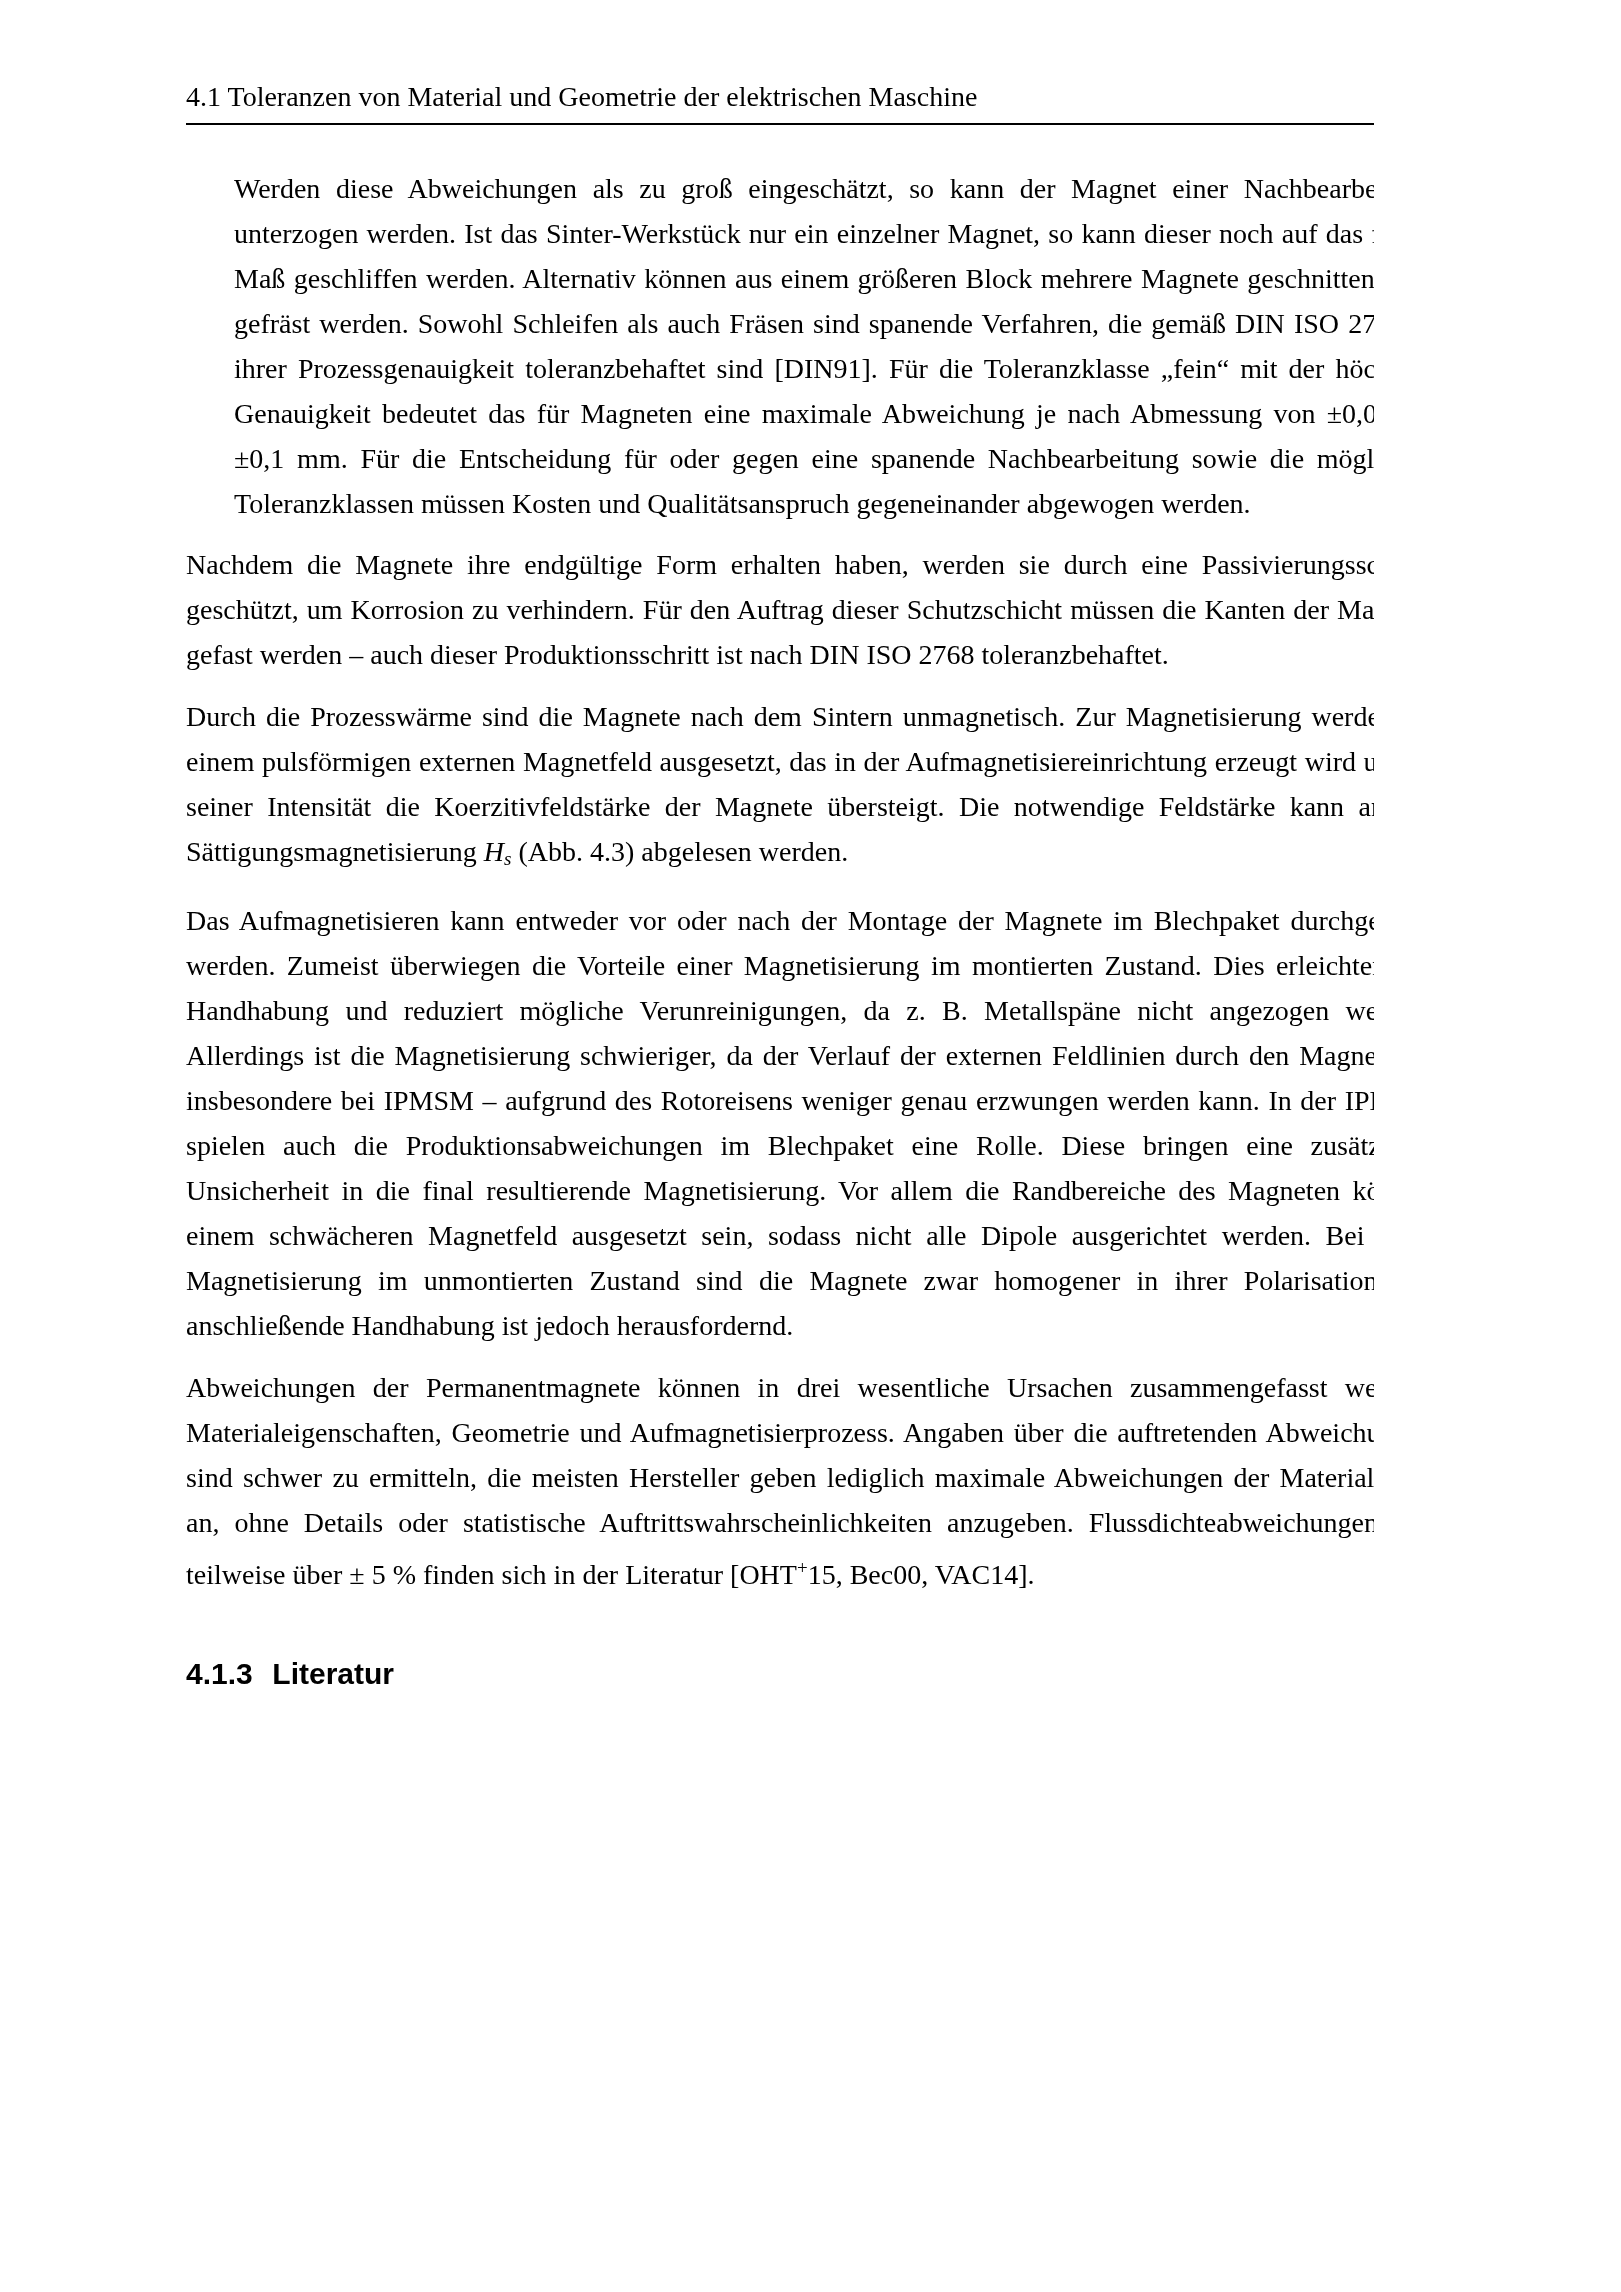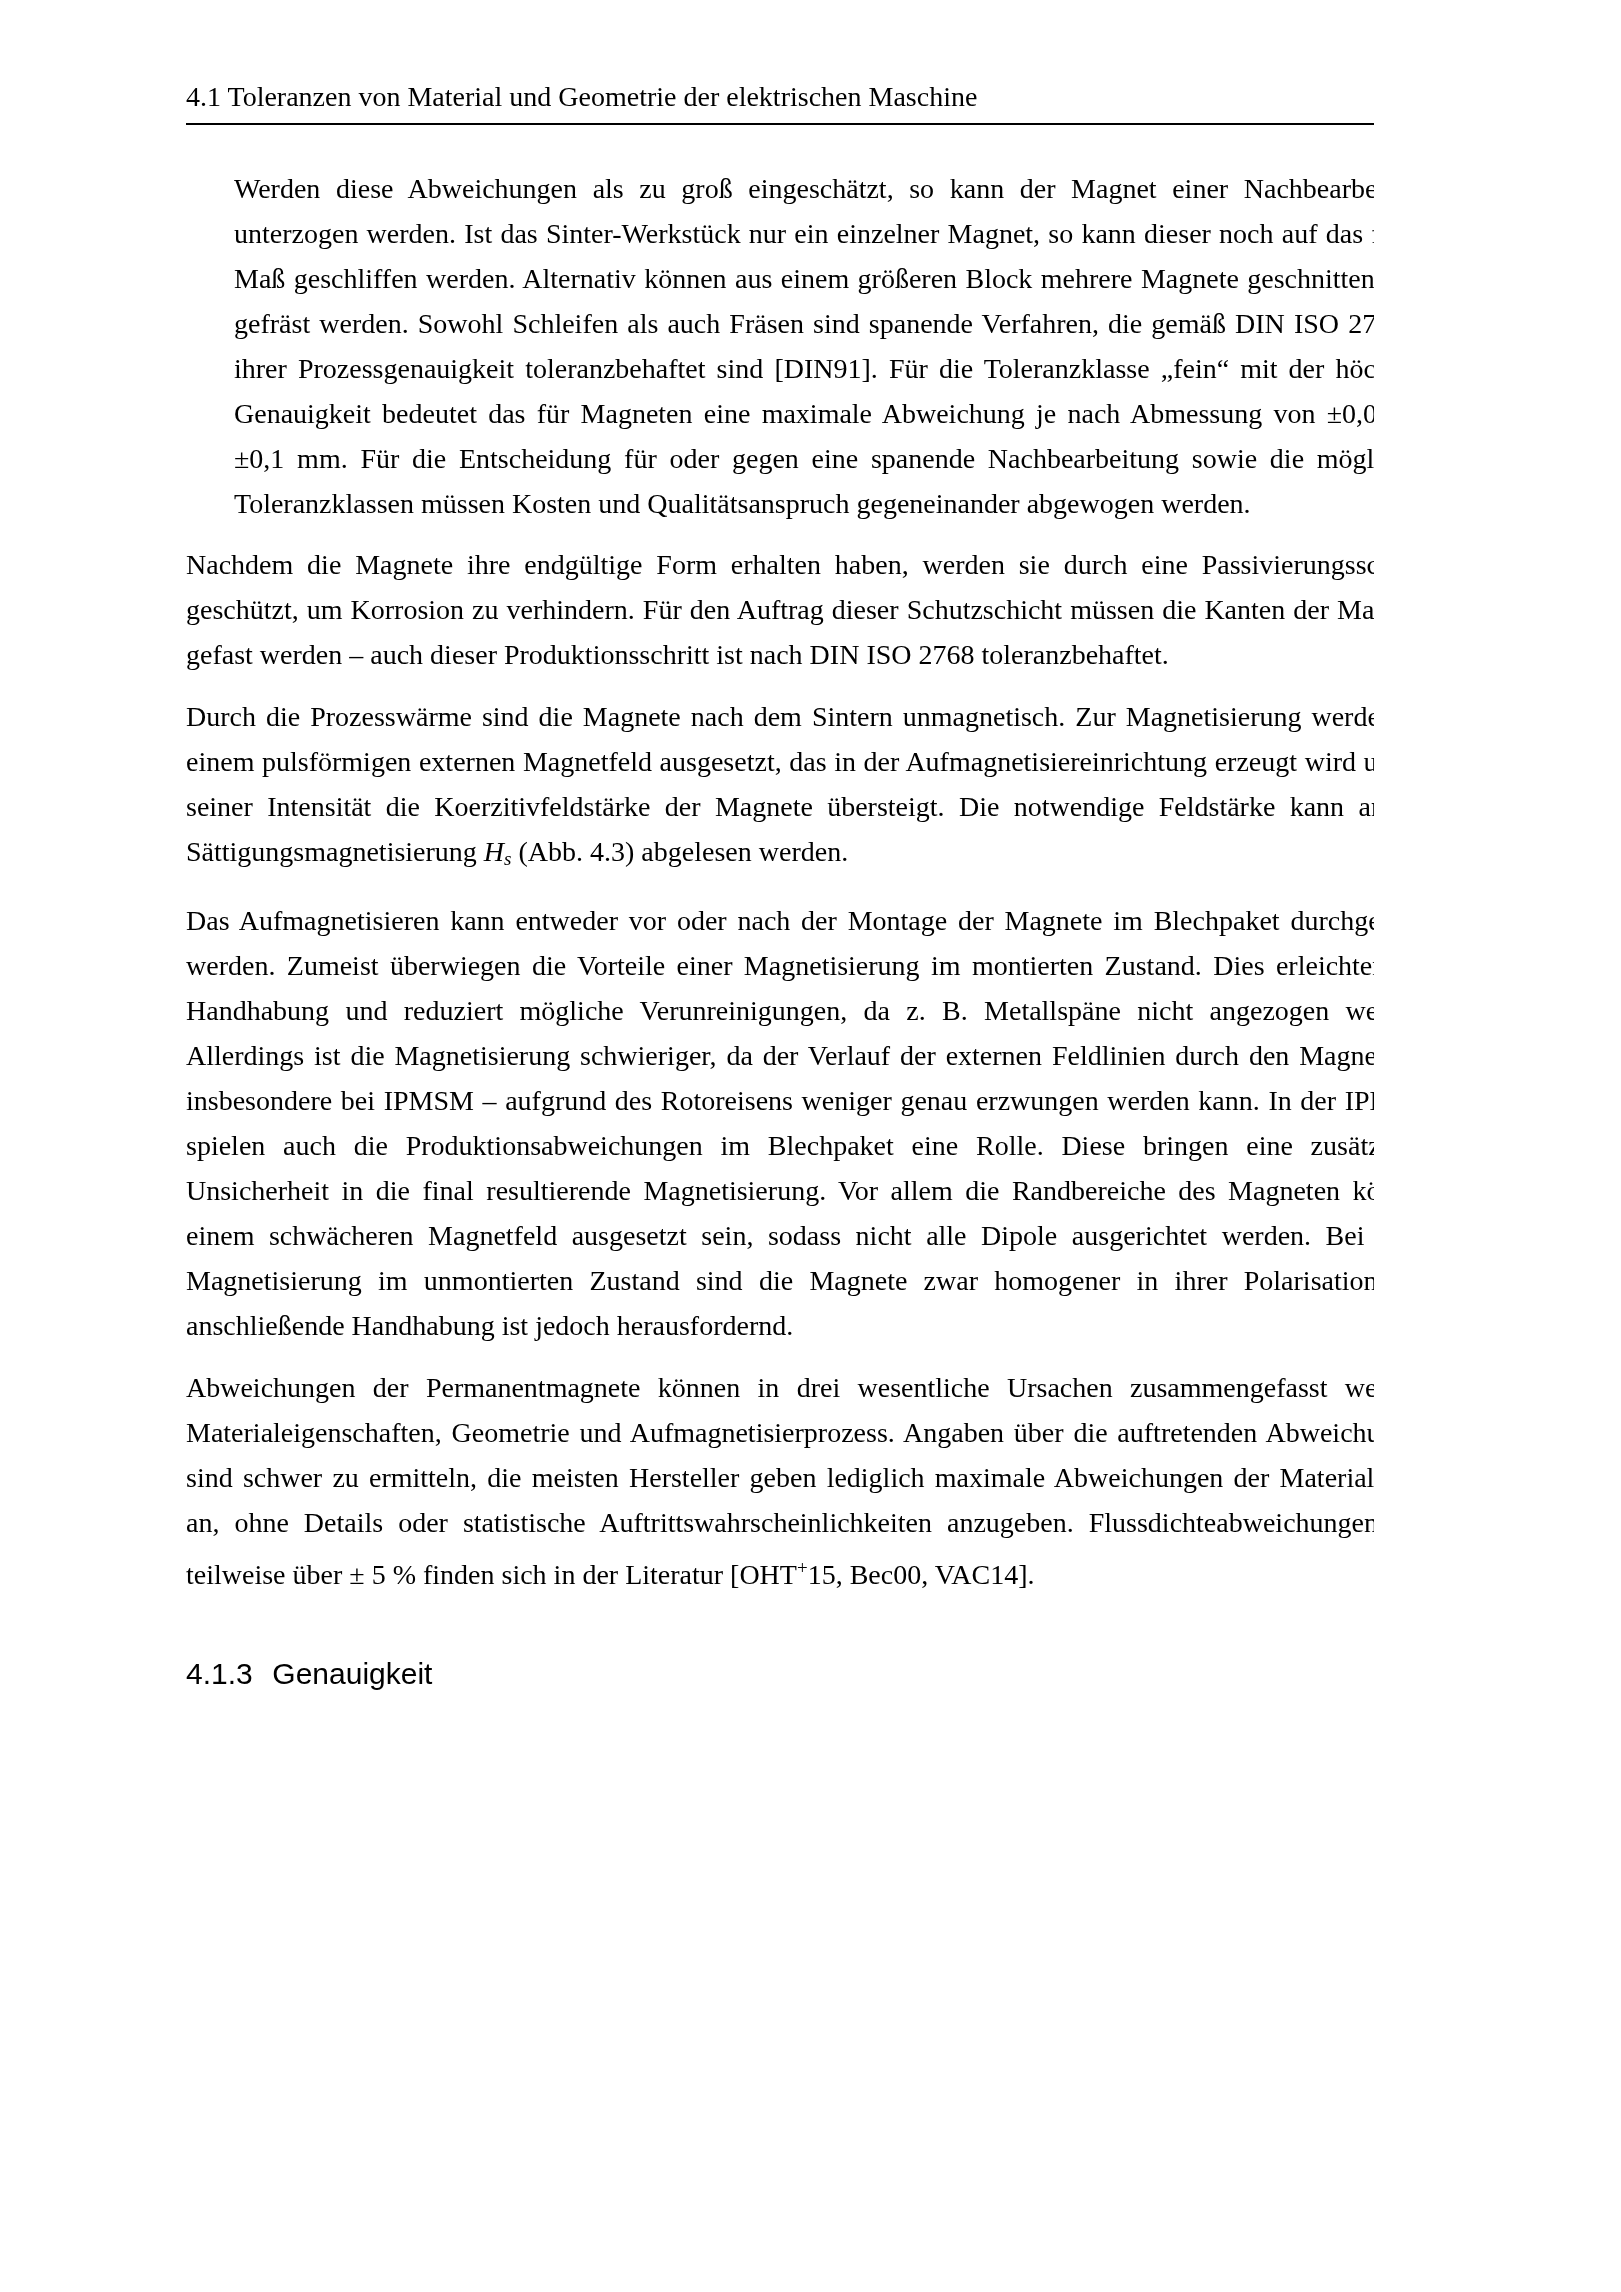--- a/index.html
+++ b/index.html
@@ -30,21 +30,21 @@
     text-align: justify;
     margin: 16.7px 0 0 0;
     hyphens: auto; -webkit-hyphens: auto;
   }
   .body-text > p.para:first-child { margin-top: 0; margin-left: 48px; }
   .italic { font-style: italic; }
   .sub { font-size: 0.68em; vertical-align: -0.22em; }
   .sup { font-size: 0.68em; vertical-align: 0.5em; }
   h2.subsection {
     font-family: "Liberation Sans", "DejaVu Sans", sans-serif;
-    font-size: 30px; font-weight: normal;
+    font-size: 30px; font-weight: bold;
     margin: 61px 0 25px 0;
     display: flex; gap: 19.6px;
   }
 </style>
 </head>
 <body>
 
 <div class="page">
   <div class="content">
 
@@ -60,20 +60,20 @@
       <p class="para"><span>Nachdem die Magnete ihre endgültige Form erhalten haben, werden sie durch eine Passivierungsschicht geschützt, um Korrosion zu verhindern. Für den Auftrag dieser Schutzschicht müssen die Kanten der Magnete gefast werden – auch dieser Produktionsschritt ist nach DIN ISO 2768 toleranzbehaftet.</span></p>
 
       <p class="para"><span>Durch die Prozesswärme sind die Magnete nach dem Sintern unmagnetisch. Zur Magnetisierung werden sie einem pulsförmigen externen Magnetfeld ausgesetzt, das in der Aufmagnetisiereinrichtung erzeugt wird und in seiner Intensität die Koerzitivfeldstärke der Magnete übersteigt. Die notwendige Feldstärke kann an der Sättigungsmagnetisierung </span><span class="italic">H</span><span class="sub italic">s</span><span> (Abb. 4.3) abgelesen werden.</span></p>
 
       <p class="para"><span>Das Aufmagnetisieren kann entweder vor oder nach der Montage der Magnete im Blechpaket durchgeführt werden. Zumeist überwiegen die Vorteile einer Magnetisierung im montierten Zustand. Dies erleichtert die Handhabung und reduziert mögliche Verunreinigungen, da z. B. Metallspäne nicht angezogen werden. Allerdings ist die Magnetisierung schwieriger, da der Verlauf der externen Feldlinien durch den Magneten – insbesondere bei IPMSM – aufgrund des Rotoreisens weniger genau erzwungen werden kann. In der IPMSM spielen auch die Produktionsabweichungen im Blechpaket eine Rolle. Diese bringen eine zusätzliche Unsicherheit in die final resultierende Magnetisierung. Vor allem die Randbereiche des Magneten können einem schwächeren Magnetfeld ausgesetzt sein, sodass nicht alle Dipole ausgerichtet werden. Bei einer Magnetisierung im unmontierten Zustand sind die Magnete zwar homogener in ihrer Polarisation, die anschließende Handhabung ist jedoch herausfordernd.</span></p>
 
       <p class="para"><span>Abweichungen der Permanentmagnete können in drei wesentliche Ursachen zusammengefasst werden: Materialeigenschaften, Geometrie und Aufmagnetisierprozess. Angaben über die auftretenden Abweichungen sind schwer zu ermitteln, die meisten Hersteller geben lediglich maximale Abweichungen der Materialdaten an, ohne Details oder statistische Auftrittswahrscheinlichkeiten anzugeben. Flussdichteabweichungen von teilweise über ± 5 % finden sich in der Literatur [OHT</span><span class="sup">+</span><span>15, Bec00, VAC14].</span></p>
 
       <h2 class="subsection">
         <span>4.1.3</span>
-        <span>Genauigkeit</span>
+        <span>Literatur</span>
       </h2>
 
 
     </main>
   </div>
 </div>
 
 
 </body></html>

